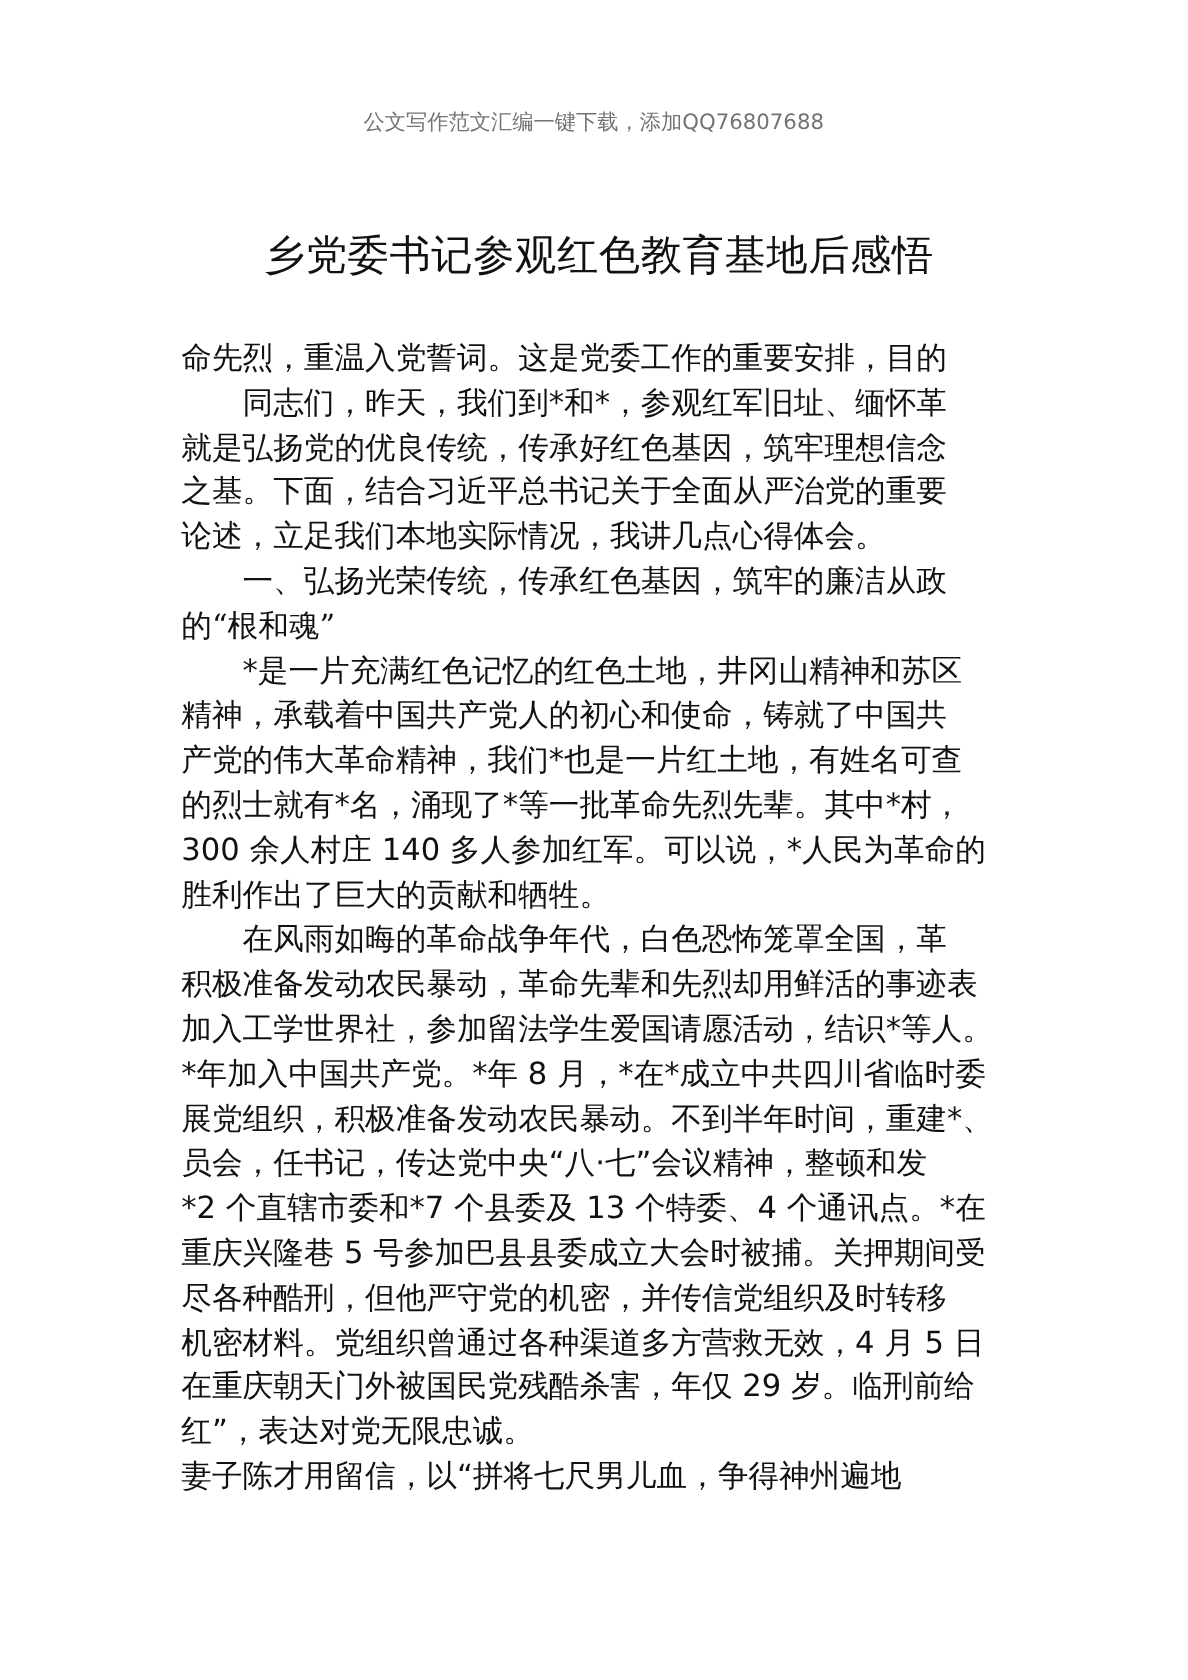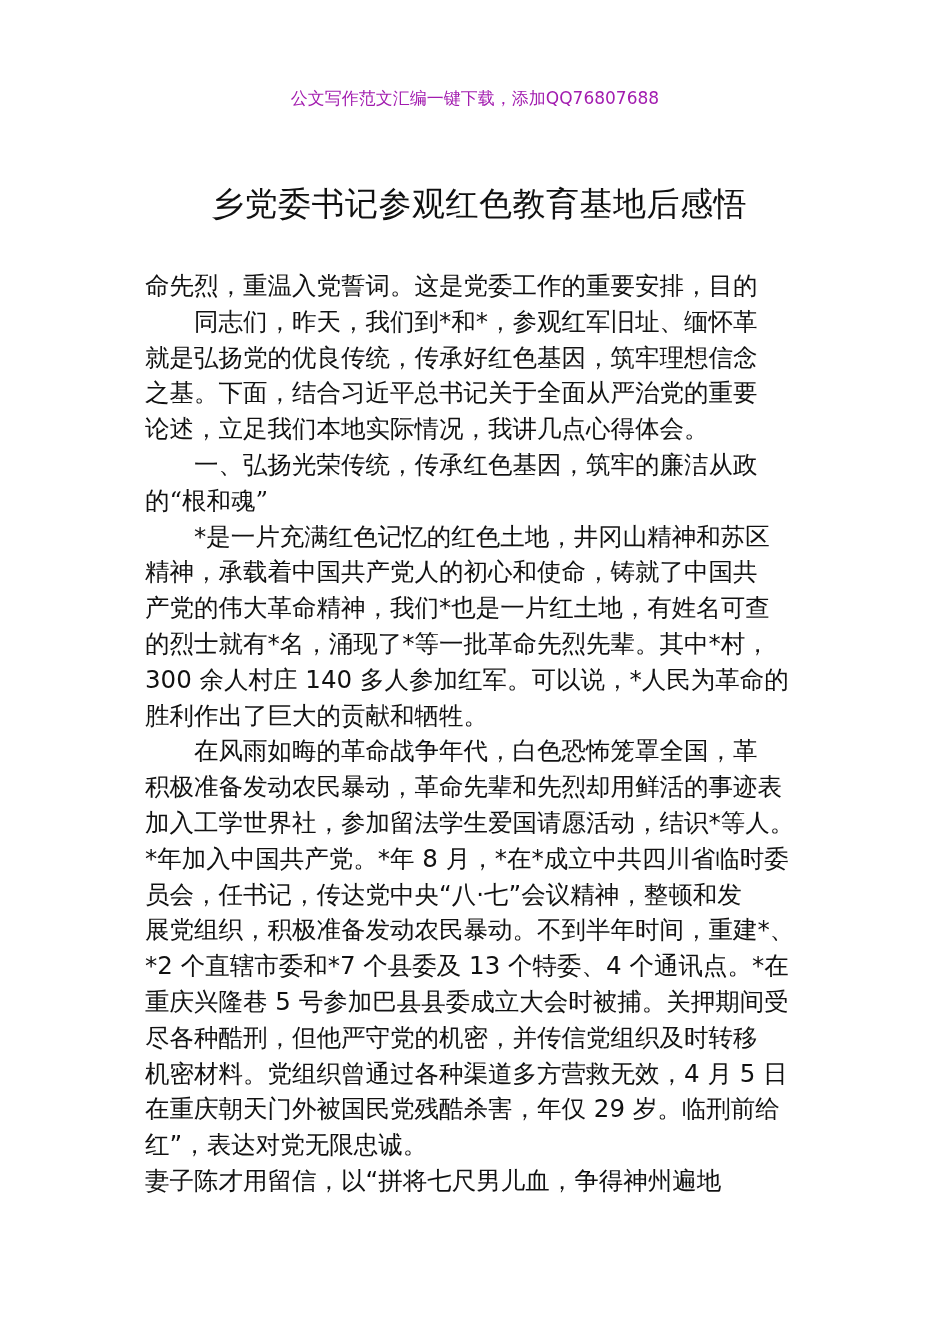--- a/index.html
+++ b/index.html
@@ -1,20 +1,20 @@
 <!DOCTYPE html>
 <html><head>
   <meta charset="utf-8">
   <style>
     html, body { margin: 0; padding: 0; background: #ffffff; }
     body { width: 950px; height: 1344px; position: relative; overflow: hidden; }
     .page { position: absolute; left: 0; top: 0; width: 950px; height: 1344px; background: #ffffff; }
     .banner {
       position: absolute; left: 0; top: 86px; width: 950px; text-align: center;
-      color: #a21caf; font-family: "DejaVu Sans", sans-serif; font-size: 17px; line-height: 24px;
+      color: #737373; font-family: "DejaVu Sans", sans-serif; font-size: 17px; line-height: 24px;
       letter-spacing: 0px;
     }
     .title {
       position: absolute; left: 4px; top: 181px; width: 950px; text-align: center;
       color: #111111; font-family: "DejaVu Sans", sans-serif; font-size: 33px; line-height: 46px;
       letter-spacing: 0.5px;
     }
     .body {
       position: absolute; left: 145px; top: 268px; width: 662px;
       color: #111111; font-family: "DejaVu Sans", sans-serif; font-size: 24.5px; line-height: 35.8px;
@@ -49,22 +49,22 @@
       <span class="line">产党的伟大革命精神，我们*也是一片红土地，有姓名可查</span>
       <span class="line">的烈士就有*名，涌现了*等一批革命先烈先辈。其中*村，</span>
       <span class="line">300 余人村庄 140 多人参加红军。可以说，*人民为革命的</span>
       <span class="line">胜利作出了巨大的贡献和牺牲。</span>
     </div>
     <div>
       <span class="line indent">在风雨如晦的革命战争年代，白色恐怖笼罩全国，革</span>
       <span class="line">积极准备发动农民暴动，革命先辈和先烈却用鲜活的事迹表</span>
       <span class="line">加入工学世界社，参加留法学生爱国请愿活动，结识*等人。</span>
       <span class="line">*年加入中国共产党。*年 8 月，*在*成立中共四川省临时委</span>
+      <span class="line">展党组织，积极准备发动农民暴动。不到半年时间，重建*、</span>
       <span class="line">员会，任书记，传达党中央“八·七”会议精神，整顿和发</span>
-      <span class="line">展党组织，积极准备发动农民暴动。不到半年时间，重建*、</span>
       <span class="line">*2 个直辖市委和*7 个县委及 13 个特委、4 个通讯点。*在</span>
       <span class="line">重庆兴隆巷 5 号参加巴县县委成立大会时被捕。关押期间受</span>
       <span class="line">尽各种酷刑，但他严守党的机密，并传信党组织及时转移</span>
       <span class="line">机密材料。党组织曾通过各种渠道多方营救无效，4 月 5 日</span>
       <span class="line">在重庆朝天门外被国民党残酷杀害，年仅 29 岁。临刑前给</span>
       <span class="line">红”，表达对党无限忠诚。</span>
       <span class="line">妻子陈才用留信，以“拼将七尺男儿血，争得神州遍地</span>
     </div>
   </div>
 </div>

